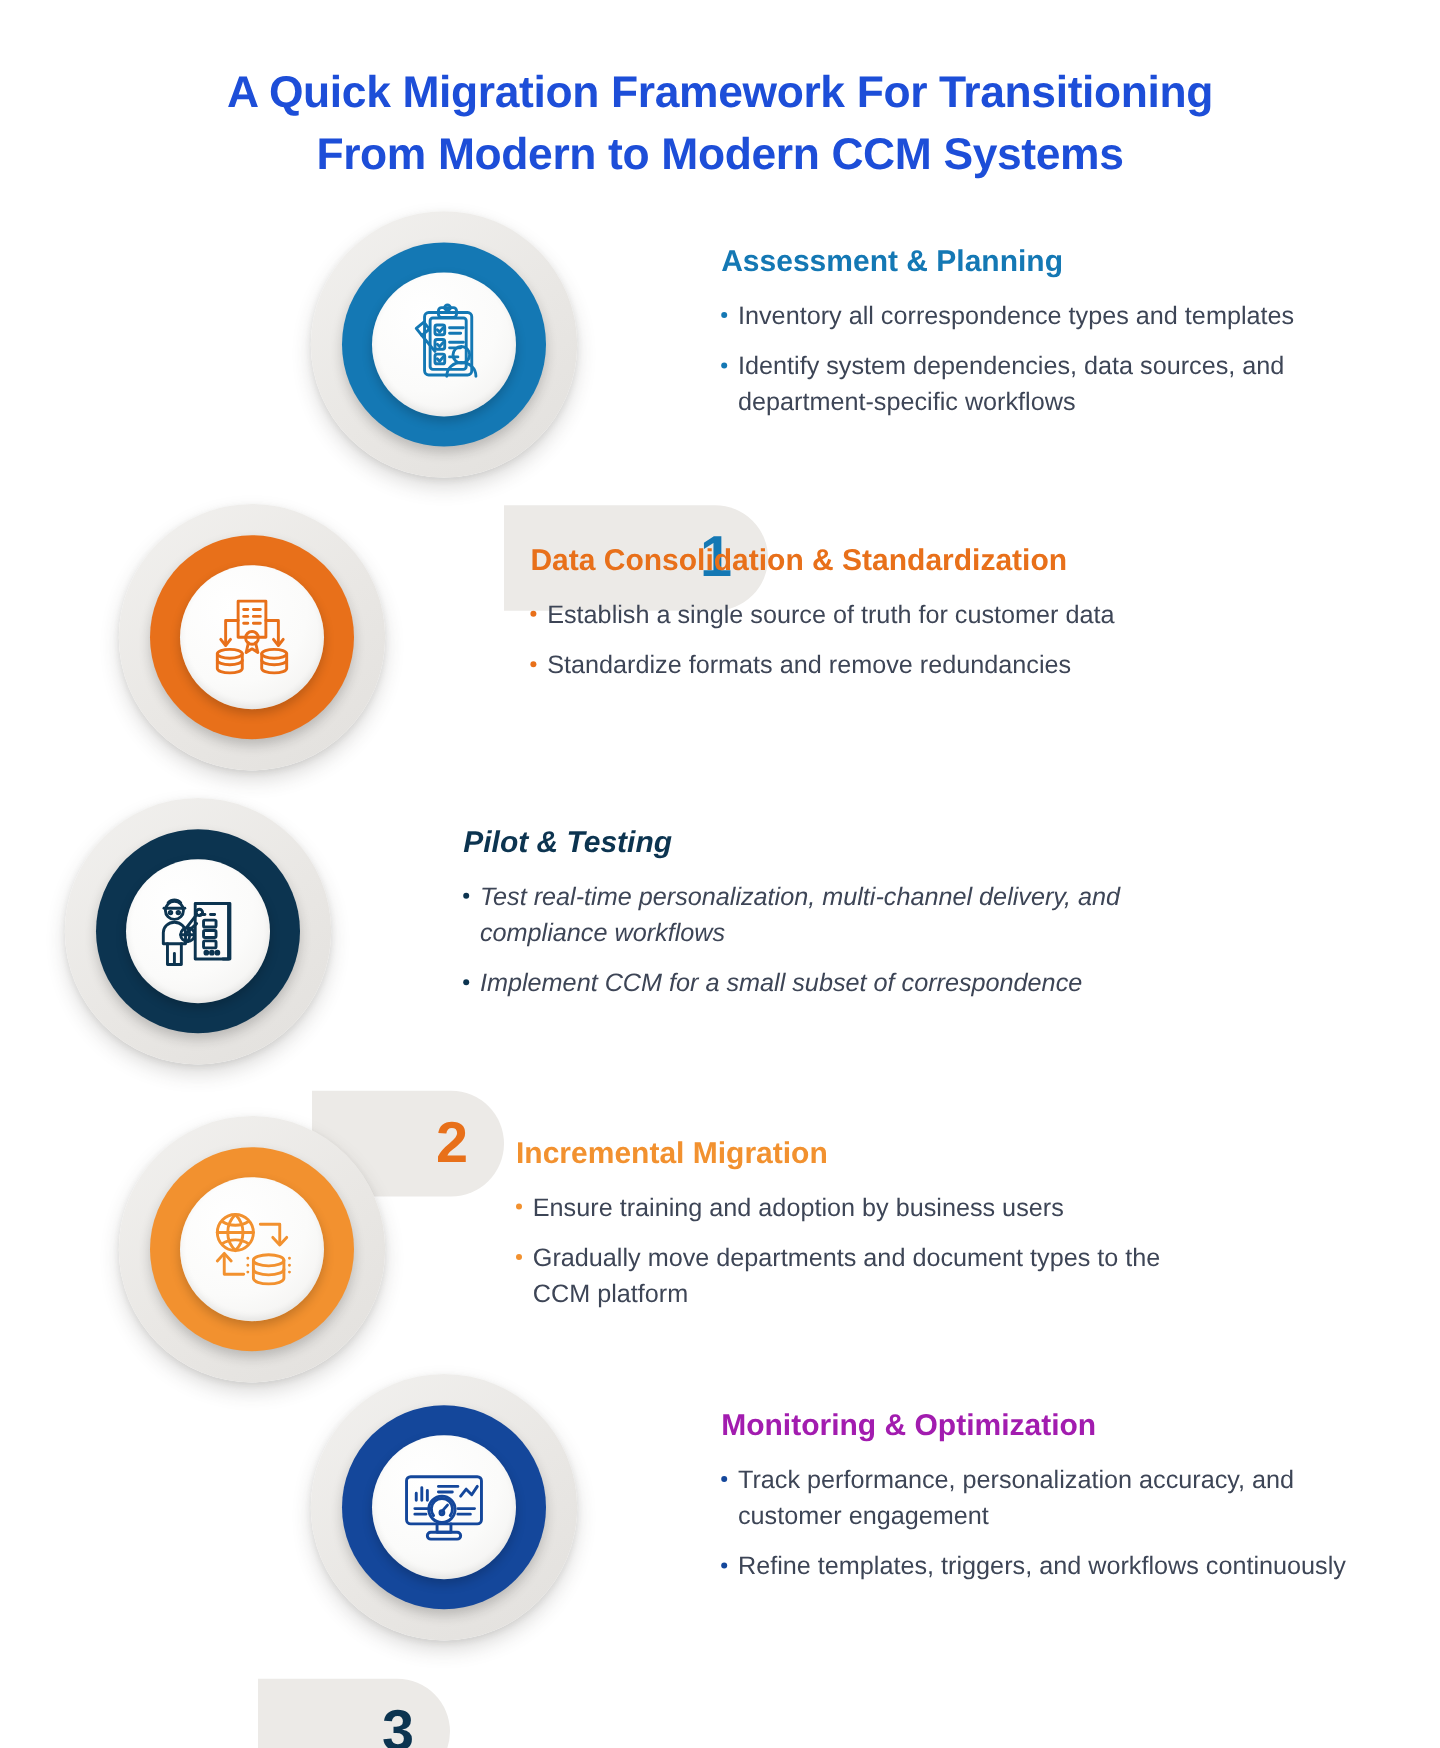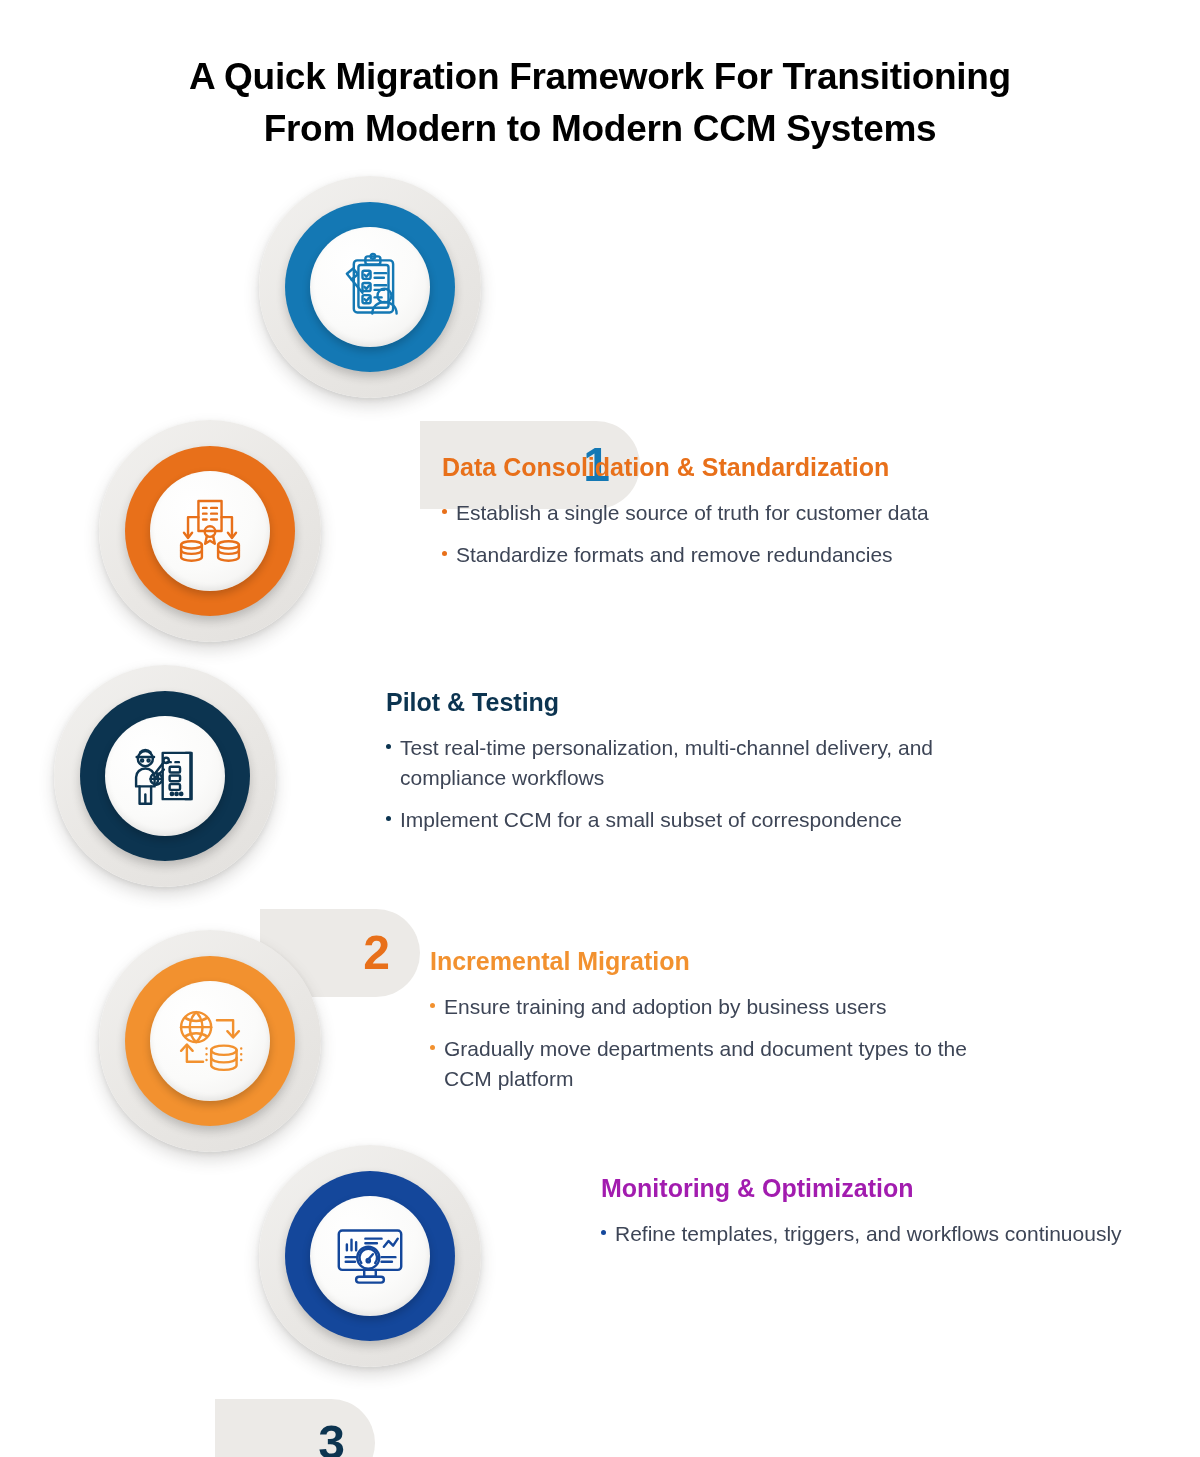--- a/index.html
+++ b/index.html
@@ -152,36 +152,36 @@
   
   #step-2 { top: 420px; }
   #step-2 .step-badge { left: 99px; }
   #step-2 .number-tab { left: 260px; top: 489px; width: 160px; }
   #step-2 .step-text  { left: 442px; top: 32px; width: 560px; }
 
   
   #step-3 { top: 665px; }
   #step-3 .step-badge { left: 54px; }
   #step-3 .number-tab { left: 215px; top: 734px; width: 160px; }
-  #step-3 .step-text  { left: 386px; top: 22px; width: 560px; }
+  #step-3 .step-text  { left: 386px; top: 22px; width: 560px; font-style: italic; }
 
   
   #step-4 { top: 930px; }
   #step-4 .step-badge { left: 99px; }
   #step-4 .step-text  { left: 430px; top: 16px; width: 560px; }
 
   
   #step-5 { top: 1145px; }
   #step-5 .step-badge { left: 259px; }
   #step-5 .step-text  { left: 601px; top: 28px; width: 560px; }
 </style>
 </head>
 <body>
 
-<h1 id="infographic-title" style="color: #000000;">
+<h1 id="infographic-title" style="color: #1d4ed8;">
   <span class="title-line">A Quick Migration Framework For Transitioning</span>
   <span class="title-line">From Modern to Modern CCM Systems</span>
 </h1>
 
 <section class="step" id="step-1">
   <div class="number-tab" style="background: rgb(236, 234, 231);">
     <span class="step-number" style="color: rgb(20, 120, 180);">1</span>
   </div>
   <div class="step-badge">
     <div class="ring-outer"></div>
@@ -202,20 +202,27 @@
           <path d="M36 20h10M36 24h8"></path>
           <path d="M36 30.5h10M36 34.5h8"></path>
           <path d="M36 41h6"></path>
           <path d="M12 20.5l5.5-4.5 4 5-5.5 4.5z"></path>
           <path d="M16 25.5l9.5 11.5"></path>
           <circle cx="44.5" cy="39.5" r="6"></circle>
           <path d="M34 55c0-6 4.7-10 10.5-10S55 49 55 55"></path>
         </g>
       </svg>
     </div>
+  </div>
+  <div class="step-text">
+    <h2 class="step-heading" style="color: rgb(20, 120, 180);">Assessment &amp; Planning</h2>
+    <ul class="bullets">
+      <li><span class="dot" style="background: rgb(20, 120, 180);"></span><span>Inventory all correspondence types and templates</span></li>
+      <li><span class="dot" style="background: rgb(20, 120, 180);"></span><span>Identify system dependencies, data sources, and department-specific workflows</span></li>
+    </ul>
   </div>
 </section>
 
 <section class="step" id="step-2">
   <div class="number-tab" style="background: rgb(236, 234, 231);">
     <span class="step-number" style="color: rgb(232, 112, 26);">2</span>
   </div>
   <div class="step-badge">
     <div class="ring-outer"></div>
     <div class="ring-color" style="background: rgb(232, 112, 26);"></div>
@@ -349,16 +356,17 @@
           <path d="M24.5 38a7.6 7.6 0 1 1 12 0"></path>
           <path d="M30.5 35l4-4.5"></path>
           <circle cx="30.5" cy="36" r="1.4"></circle>
         </g>
       </svg>
     </div>
   </div>
   <div class="step-text">
     <h2 class="step-heading" style="color: #a21caf;">Monitoring &amp; Optimization</h2>
     <ul class="bullets">
+      <li><span class="dot" style="background: rgb(20, 71, 155);"></span><span>Track performance, personalization accuracy, and customer engagement</span></li>
       <li><span class="dot" style="background: rgb(20, 71, 155);"></span><span>Refine templates, triggers, and workflows continuously</span></li>
     </ul>
   </div>
 </section>
 
 </body></html>

